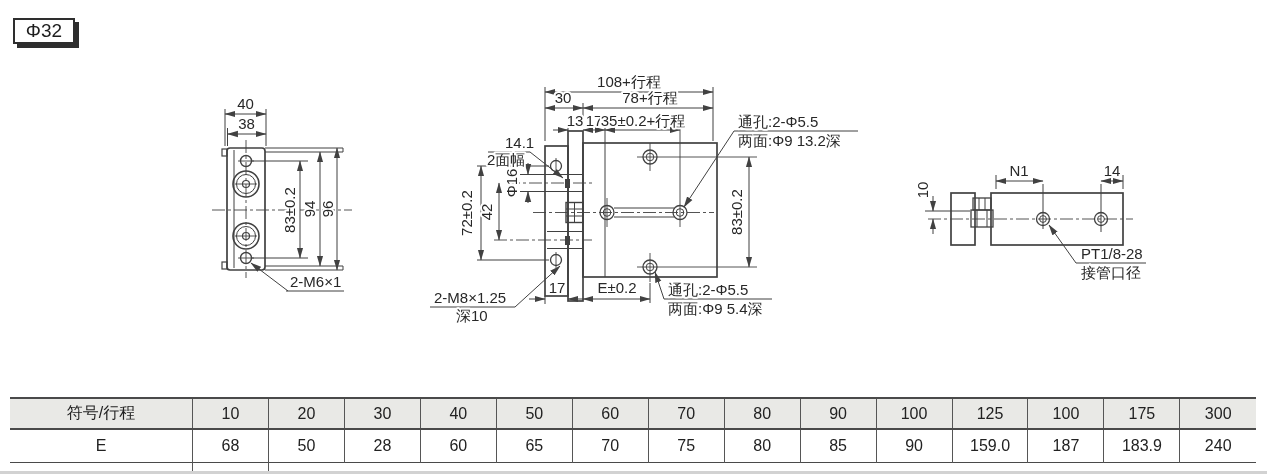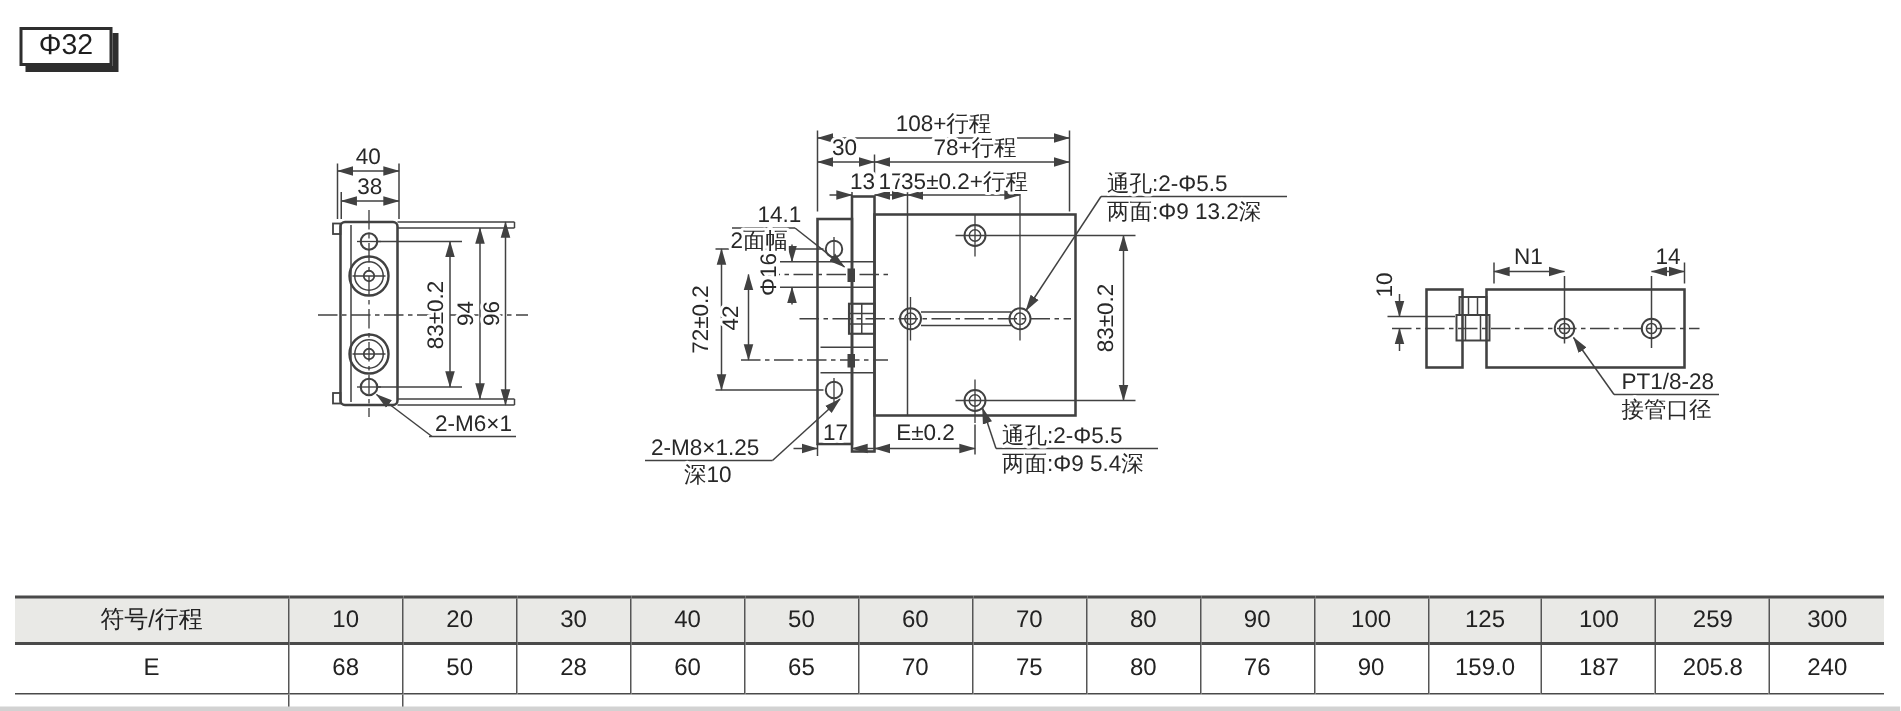--- a/index.html
+++ b/index.html
@@ -255,38 +255,38 @@
       <td class="vline">30</td>
       <td class="vline">40</td>
       <td class="vline">50</td>
       <td class="vline">60</td>
       <td class="vline">70</td>
       <td class="vline">80</td>
       <td class="vline">90</td>
       <td class="vline">100</td>
       <td class="vline">125</td>
       <td class="vline">100</td>
-      <td class="vline">259</td>
+      <td class="vline">175</td>
       <td class="vline">300</td>
     </tr>
     <tr class="rowe">
       <td>E</td>
       <td class="vline">68</td>
       <td class="vline">50</td>
       <td class="vline">28</td>
       <td class="vline">60</td>
       <td class="vline">65</td>
       <td class="vline">70</td>
       <td class="vline">75</td>
       <td class="vline">80</td>
-      <td class="vline">76</td>
+      <td class="vline">85</td>
       <td class="vline">90</td>
       <td class="vline">159.0</td>
       <td class="vline">187</td>
-      <td class="vline">205.8</td>
+      <td class="vline">183.9</td>
       <td class="vline">240</td>
     </tr>
     <tr class="rown">
       <td>N1</td>
       <td class="vline">24</td>
       <td class="vline" colspan="13">40</td>
     </tr>
   </tbody>
     </table>
 

